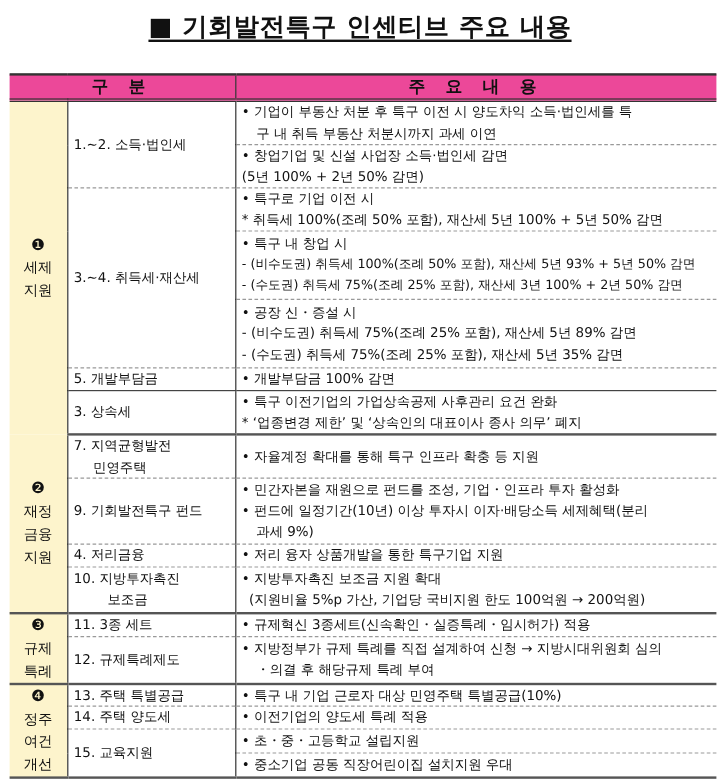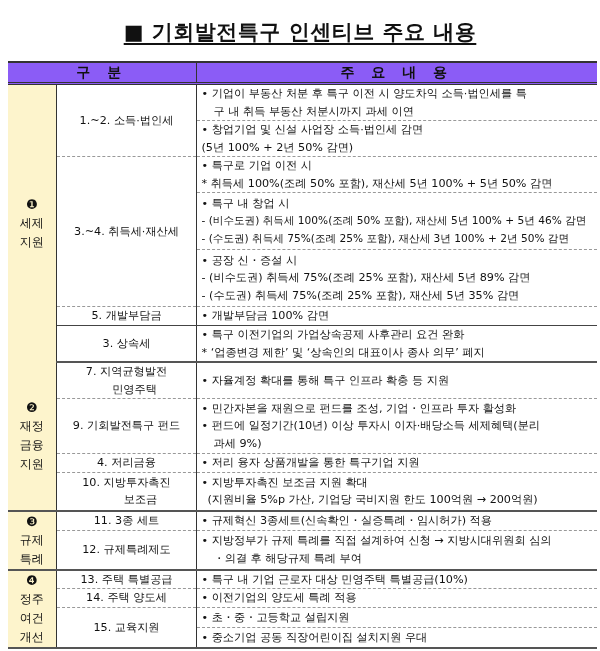--- a/index.html
+++ b/index.html
@@ -1,32 +1,32 @@
 <!DOCTYPE html>
 <html><head>
 <meta charset="utf-8">
 <style>
   html, body { margin:0; padding:0; background:#ffffff; }
   body { width:600px; height:651px; position:relative; overflow:hidden;
          font-family:"DejaVu Sans", "Liberation Sans", sans-serif; color:#111; }
-  .title { position:absolute; left:0; top:18px; width:600px; text-align:center;
+  .title { position:absolute; left:0; top:8px; width:600px; text-align:center;
            font-size:21px; font-weight:bold; letter-spacing:0.5px; }
   .title span { text-decoration:underline; text-underline-offset:4px; text-decoration-thickness:2px; }
   table.main { position:absolute; left:8px; top:61px; width:589px; border-collapse:collapse;
                table-layout:fixed; font-size:11.2px; }
   table.main col.c1 { width:48px; }
   table.main col.c2 { width:140px; }
   table.main col.c3 { width:401px; }
-  th { background:#8b5cf6; font-size:14px; font-weight:bold; height:19px; padding:0;
+  th { background:#ec4899; font-size:14px; font-weight:bold; height:19px; padding:0;
        border-top:2px solid #333; border-bottom:3px double #333; letter-spacing:6px; }
   th.first { border-right:1px solid #333; }
   td { padding:0 4px; vertical-align:middle; line-height:17.5px; }
   td.grp { background:#fdf4cc; text-align:center; border-right:1px solid #333;
            font-size:12px; line-height:19px; padding:0; }
-  td.lab { border-right:1px solid #333; padding-left:5px;text-align:center; }
+  td.lab { border-right:1px solid #333; padding-left:5px; }
   td.con { padding-left:5px; }
   tr.gend td { border-bottom:2px solid #555; }
   tr.solid td.lab, tr.solid td.con { border-bottom:1px solid #444; }
   tr.dash td.lab, tr.dash td.con { border-bottom:1px dashed #999; }
   tr.subdash td.con { border-bottom:1px dashed #999; }
   .ind { padding-left:12px; display:block; }
   .circ { font-size:13px; display:block; }
 </style>
 </head>
 <body>
@@ -66,21 +66,21 @@
   <tr class="subdash" style="height:35px">
     <td class="lab" rowspan="3" style="border-bottom:1px dashed #999">3.~4. 취득세·재산세</td>
     <td class="con">
       <span style="display:block">• 특구로 기업 이전 시</span>
       <span style="display:block">* 취득세 100%(조례 50% 포함), 재산세 5년 100% + 5년 50% 감면</span>
     </td>
   </tr>
   <tr class="subdash" style="height:57px">
     <td class="con" style="font-size:10.6px">
       <span style="display:block;font-size:11.2px">• 특구 내 창업 시</span>
-      <span style="display:block">- (비수도권) 취득세 100%(조례 50% 포함), 재산세 5년 100% + 5년 46% 감면</span>
+      <span style="display:block">- (비수도권) 취득세 100%(조례 50% 포함), 재산세 5년 93% + 5년 50% 감면</span>
       <span style="display:block">- (수도권) 취득세 75%(조례 25% 포함), 재산세 3년 100% + 2년 50% 감면</span>
     </td>
   </tr>
   <tr class="subdash" style="height:57px">
     <td class="con">
       <span style="display:block">• 공장 신・증설 시</span>
       <span style="display:block">- (비수도권) 취득세 75%(조례 25% 포함), 재산세 5년 89% 감면</span>
       <span style="display:block">- (수도권) 취득세 75%(조례 25% 포함), 재산세 5년 35% 감면</span>
     </td>
   </tr>

